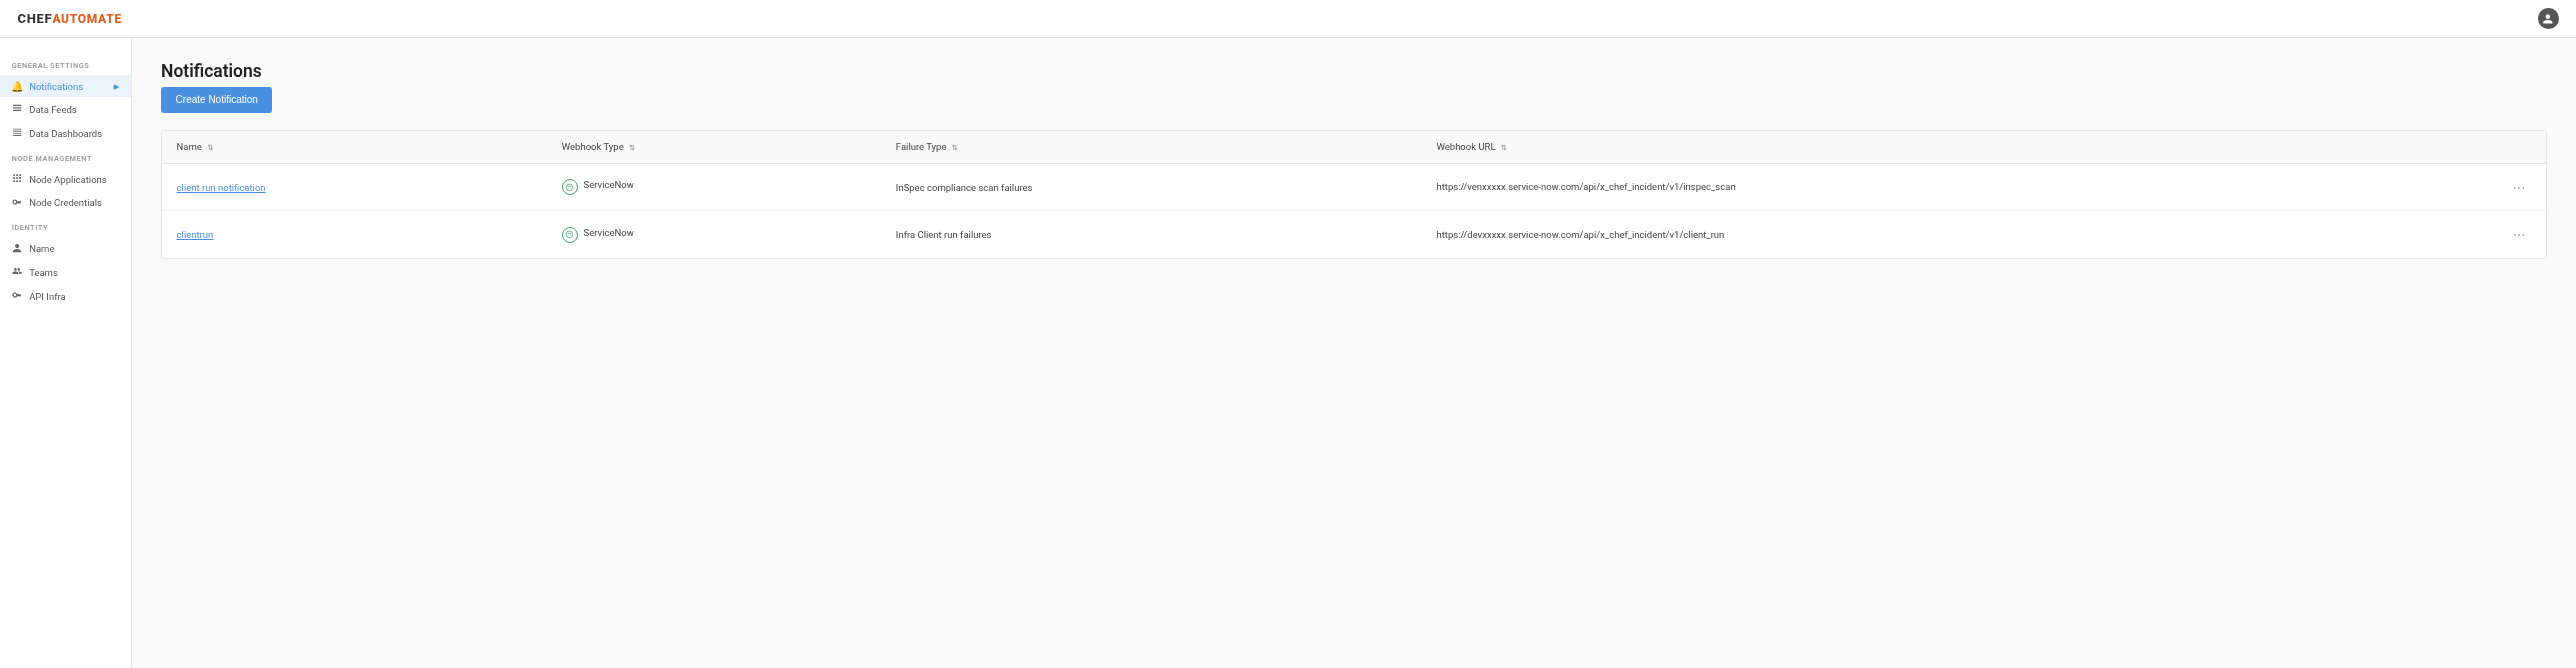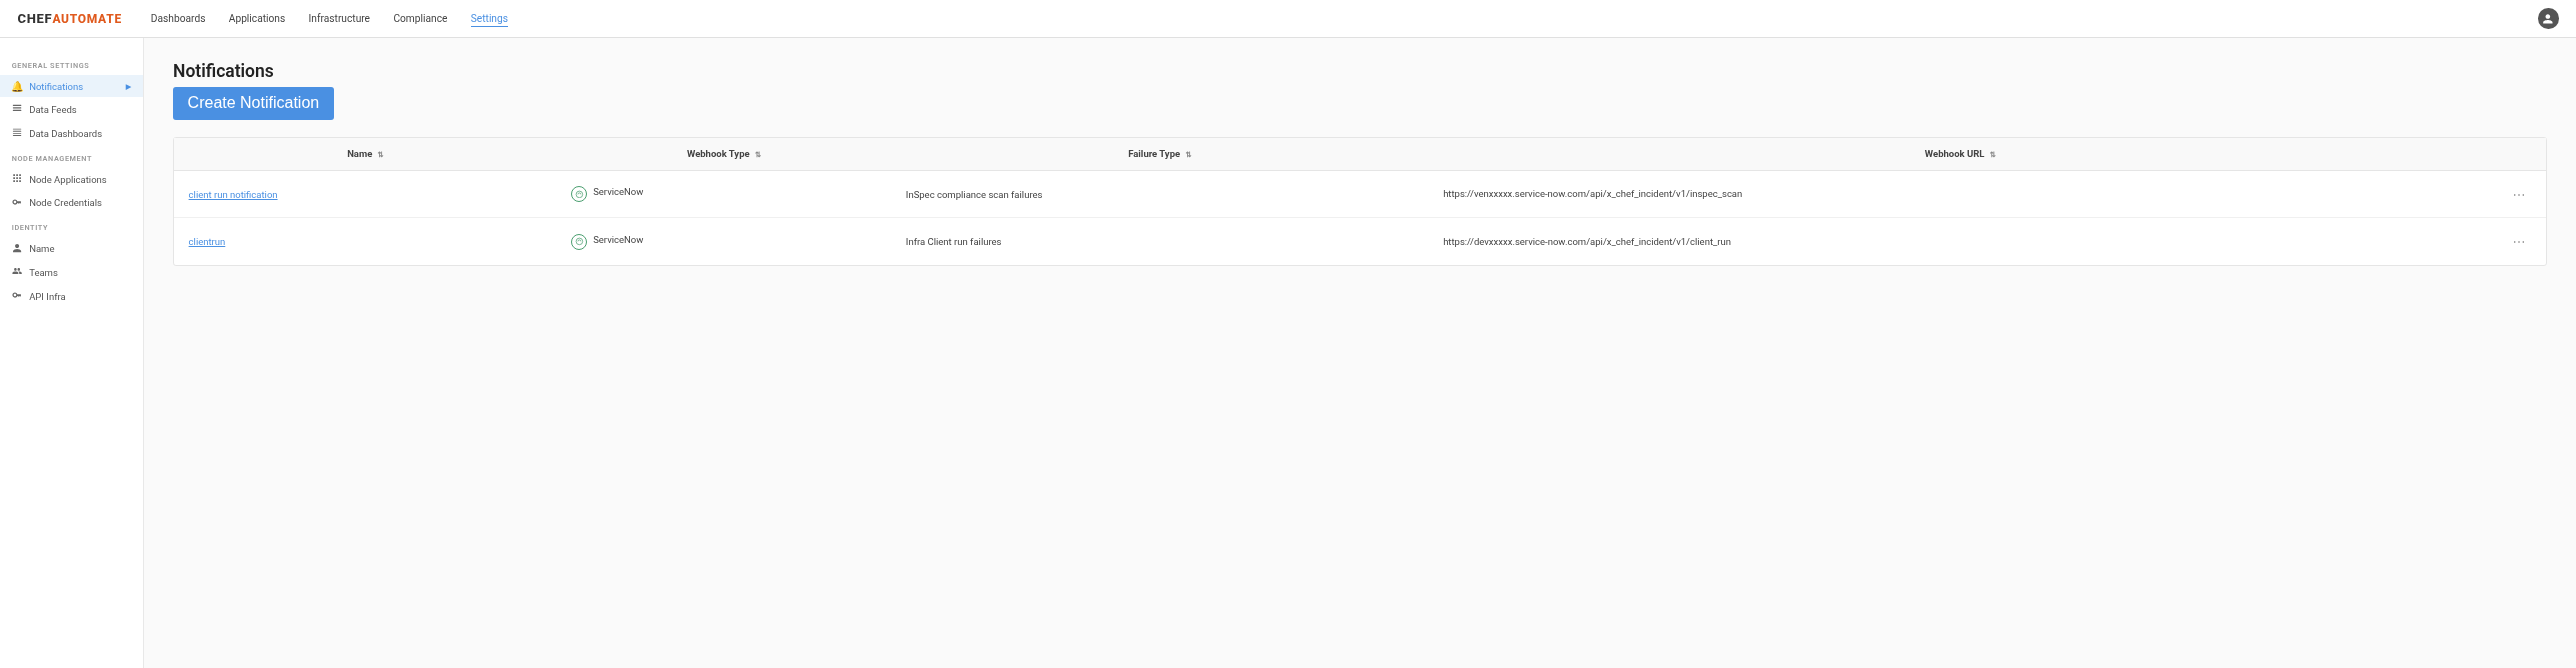--- a/index.html
+++ b/index.html
@@ -3,41 +3,41 @@
   <meta charset="utf-8">
   <style>
     * { box-sizing: border-box; margin: 0; padding: 0; }
     body { font-family: -apple-system, BlinkMacSystemFont, 'Segoe UI', Roboto, sans-serif; font-size: 10.2px; color: #333; background: #fff; display: flex; flex-direction: column; height: 100vh; overflow: hidden; }
 
     
     .top-nav {
       display: flex; align-items: center; height: 38px; border-bottom: 0.7px solid #e0e0e0;
       padding: 0 17.5px; background: #fff; flex-shrink: 0;
     }
-    .logo { display: flex; align-items: center; margin-right: 29px; }
+    .logo { display: flex; align-items: center; margin-right: 38px; }
     .logo-chef { font-size: 13px; font-weight: 800; color: #333; letter-spacing: 0.7px; }
     .logo-automate { font-size: 12px; font-weight: 800; color: #e05a1e; letter-spacing: 0.7px; }
     .nav-links { display: flex; gap: 23.4px; flex: 1; }
     .nav-link {
       font-size: 10.2px; color: #444; text-decoration: none; cursor: pointer;
       padding: 2.9px 0; border-bottom: 1.5px solid transparent;
     }
     .nav-link.active { color: #4a90e2; border-bottom-color: #4a90e2; }
     .nav-right { margin-left: auto; }
     .user-icon {
       width: 20.5px; height: 20.5px; background: #555; border-radius: 50%;
       display: flex; align-items: center; justify-content: center; color: #fff; font-size: 11.7px;
     }
 
     
     .main-layout { display: flex; flex: 1; overflow: hidden; }
 
     
     .sidebar {
-      width: 144px; background: #fff; border-right: 0.7px solid #e8e8e8;
+      width: 132px; background: #fff; border-right: 0.7px solid #e8e8e8;
       padding: 14.6px 0; overflow-y: auto; flex-shrink: 0;
     }
     .sidebar-section-label {
       font-size: 7.3px; font-weight: 600; color: #999; letter-spacing: 0.6px;
       text-transform: uppercase; padding: 8.8px 11.7px 4.4px 11.7px;
     }
     .sidebar-item {
       display: flex; align-items: center; padding: 5.8px 11.7px; cursor: pointer;
       font-size: 9.5px; color: #555; gap: 5.8px; position: relative;
     }
@@ -46,29 +46,29 @@
     .sidebar-item .chevron { margin-left: auto; font-size: 7.3px; color: #4a90e2; }
 
     
     .content { flex: 1; overflow-y: auto; padding: 23.4px 29px; background: #fafafa; }
 
     .page-title { font-size: 17.5px; font-weight: 600; color: #222; margin-bottom: 5.8px; }
     .page-subtitle { font-size: 9.5px; color: #777; margin-bottom: 20.5px; }
 
     .create-btn {
       background: #4a90e2; color: #fff; border: none; padding: 7.3px 14.6px;
-      border-radius: 2.9px; font-size: 16px; cursor: pointer; margin-bottom: 17.5px;
+      border-radius: 2.9px; font-size: 10px; cursor: pointer; margin-bottom: 17.5px;
       font-weight: 500;
     }
 
     
     .table-wrap { background: #fff; border: 0.7px solid #e5e5e5; border-radius: 2.9px; }
     .table { width: 100%; border-collapse: collapse; }
     .table th {
-      text-align: center; padding: 10.2px 14.6px; font-size: 9.5px; font-weight: 700;
+      text-align: left; padding: 10.2px 14.6px; font-size: 9.5px; font-weight: 400;
       color: #444; background: #f9f9f9; border-bottom: 0.7px solid #e5e5e5;
     }
     .sort-icon { font-size: 7.3px; margin-left: 2.9px; color: #888; }
     .table td {
       padding: 13px 14.6px; font-size: 9.5px; color: #444;
       border-bottom: 0.7px solid #f0f0f0; vertical-align: middle;
     }
     .table tr:last-child td { border-bottom: none; }
     .link-cell { color: #4a90e2; text-decoration: underline; cursor: pointer; }
     .webhook-type-cell { display: flex; align-items: flex-start; gap: 5.8px; }
@@ -82,27 +82,20 @@
     }
     .url-cell { font-size: 8.8px; color: #555; line-height: 1.5; }
   </style>
 </head>
 <body>
 
 <nav class="top-nav">
   <div class="logo">
     <span class="logo-chef">CHEF</span>
       <span class="logo-automate">AUTOMATE</span>
-  </div>
-  <div class="nav-links">
-    <a class="nav-link">Dashboards</a>
-    <a class="nav-link">Applications</a>
-    <a class="nav-link">Infrastructure</a>
-    <a class="nav-link">Compliance</a>
-    <a class="nav-link active">Settings</a>
   </div>
   <div class="nav-right">
     <div class="user-icon">
       <svg width="11.7" height="11.7" viewBox="0 0 24 24" fill="currentColor">
           <path d="M12 12c2.7 0 4.8-2.1 4.8-4.8S14.7 2.4 12 2.4 7.2 4.5 7.2 7.2 9.3 12 12 12zm0 2.4c-3.2 0-9.6 1.6-9.6 4.8v2.4h19.2v-2.4c0-3.2-6.4-4.8-9.6-4.8z"></path>
         </svg>
     </div>
   </div>
 </nav>
 

